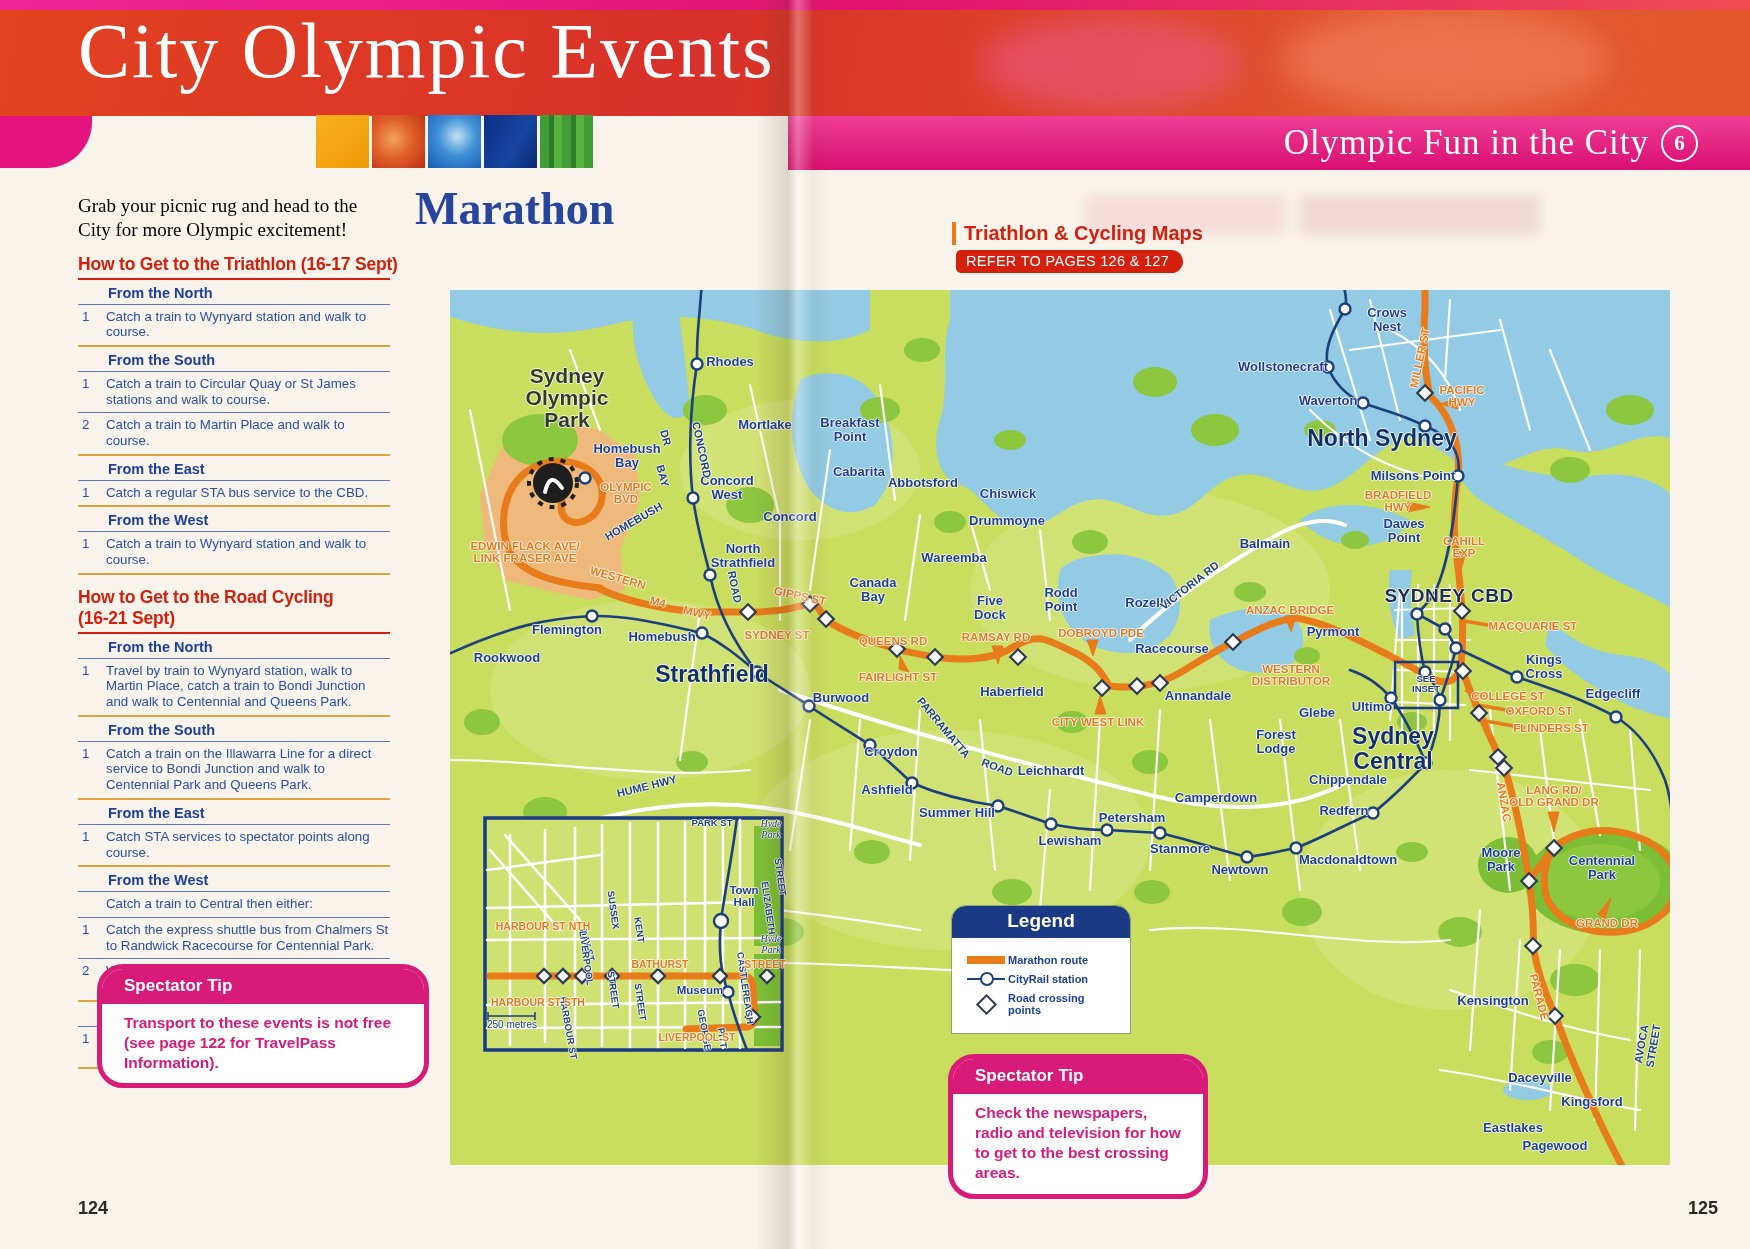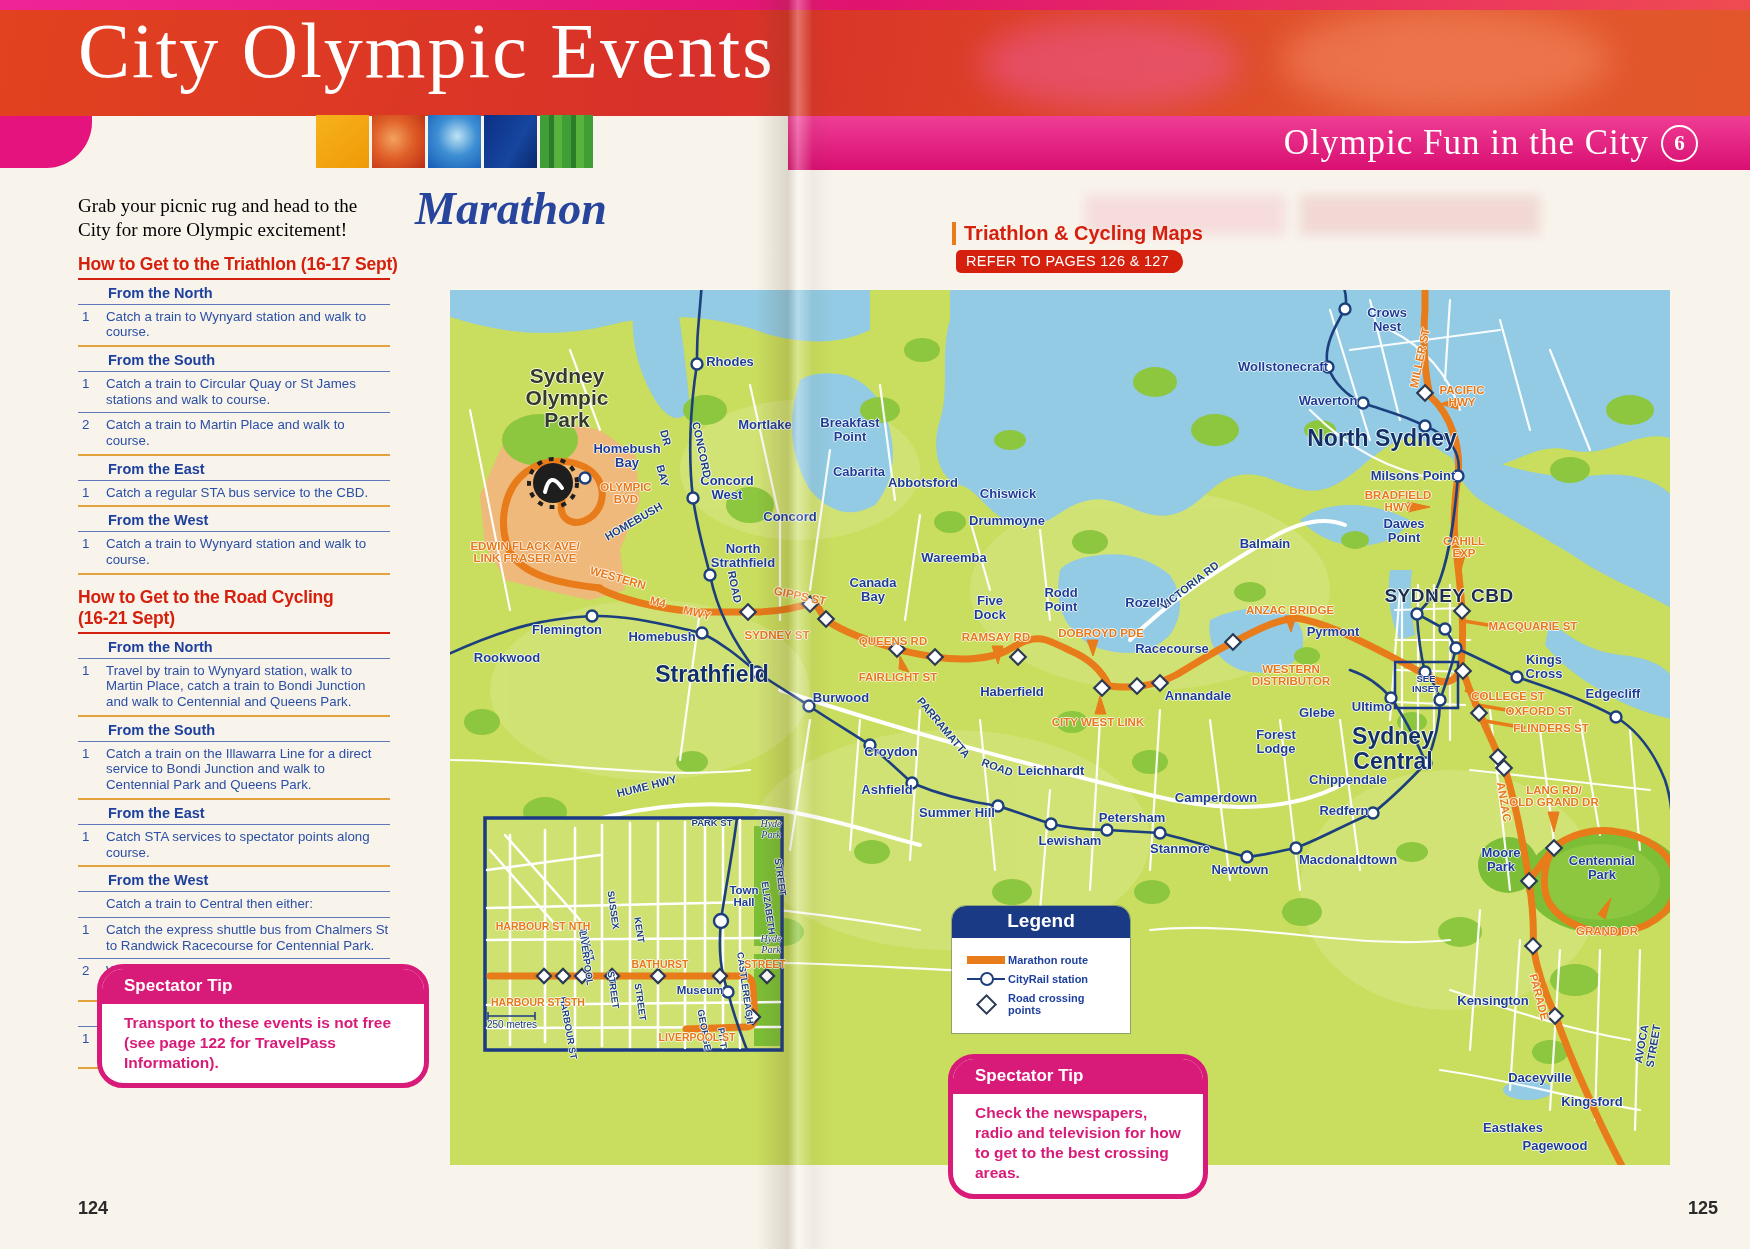--- a/index.html
+++ b/index.html
@@ -45,21 +45,21 @@
   .num{width:20px;flex:none;padding-left:4px;}
   .txt{flex:1;padding-left:4px;}
   
   .tip{position:absolute;border:5px solid #d81b78;border-radius:26px;background:#fff;overflow:hidden;}
   .tip-head{background:#d81b78;color:#fff;font-weight:bold;font-size:17px;padding:7px 0 8px 22px;}
   .tip-body{color:#d81b78;font-weight:bold;font-size:15.5px;line-height:1.3;padding:9px 16px 10px 22px;}
   #tip-left{left:97px;top:964px;width:322px;}
   #tip-right{left:948px;top:1054px;width:250px;}
   
   .marathon{position:absolute;left:415px;top:182px;margin:0;color:#27459c;
-         font-family:"Liberation Serif",serif;font-weight:bold;font-size:46px;font-style:italic;}
+         font-family:"Liberation Serif",serif;font-weight:bold;font-size:46px;}
   .maps-note{position:absolute;left:952px;top:222px;}
   .maps-note-title{border-left:4px solid #e87b1a;padding-left:8px;color:#d6200e;
          font-weight:bold;font-size:20px;white-space:nowrap;}
   .maps-note-pill{margin-top:5px;margin-left:4px;background:#d6200e;color:#fff;font-size:14.5px;
          padding:3px 14px 4px 10px;border-radius:6px 14px 14px 6px;display:inline-block;letter-spacing:.3px;}
   
   .legend{position:absolute;left:952px;top:906px;width:178px;border-radius:14px 14px 0 0;
          overflow:hidden;box-shadow:0 0 0 1px rgba(27,58,133,.35);}
   .legend-head{background:#1b3a85;color:#fff;font-weight:bold;font-size:19px;text-align:center;
          padding:4px 0 6px 0;border-radius:14px 14px 0 0;}
@@ -575,21 +575,21 @@
 HWY</span>
         <span class="ml ml-ro" style="left: 1014px; top: 257px; transform: translate(-50%, -50%);">CAHILL
 EXP</span>
         <span class="ml ml-ro" style="left: 1083px; top: 336px; transform: translate(-50%, -50%);">MACQUARIE ST</span>
         <span class="ml ml-ro" style="left: 1058px; top: 406px; transform: translate(-50%, -50%);">COLLEGE ST</span>
         <span class="ml ml-ro" style="left: 1089px; top: 421px; transform: translate(-50%, -50%);">OXFORD ST</span>
         <span class="ml ml-ro" style="left: 1101px; top: 438px; transform: translate(-50%, -50%);">FLINDERS ST</span>
         <span class="ml ml-ro" style="left: 1054px; top: 512px; transform: translate(-50%, -50%) rotate(80deg);">ANZAC</span>
         <span class="ml ml-ro" style="left: 1104px; top: 506px; transform: translate(-50%, -50%);">LANG RD/
 OLD GRAND DR</span>
-        <span class="ml ml-ro" style="left: 1157px; top: 633px; transform: translate(-50%, -50%); margin-top: 8px;">GRAND DR</span>
+        <span class="ml ml-ro" style="left: 1157px; top: 633px; transform: translate(-50%, -50%);">GRAND DR</span>
         <span class="ml ml-ro" style="left: 1089px; top: 707px; transform: translate(-50%, -50%) rotate(75deg);">PARADE</span>
         <span class="ml ml-rn" style="left: 215px; top: 148px; transform: translate(-50%, -50%) rotate(75deg);">DR</span>
         <span class="ml ml-rn" style="left: 212px; top: 186px; transform: translate(-50%, -50%) rotate(75deg);">BAY</span>
         <span class="ml ml-rn" style="left: 184px; top: 232px; transform: translate(-50%, -50%) rotate(-30deg);">HOMEBUSH</span>
         <span class="ml ml-rn" style="left: 251px; top: 160px; transform: translate(-50%, -50%) rotate(78deg);">CONCORD</span>
         <span class="ml ml-rn" style="left: 284px; top: 297px; transform: translate(-50%, -50%) rotate(78deg);">ROAD</span>
         <span class="ml ml-rn" style="left: 740px; top: 296px; transform: translate(-50%, -50%) rotate(-38deg);">VICTORIA RD</span>
         <span class="ml ml-rn" style="left: 493px; top: 438px; transform: translate(-50%, -50%) rotate(50deg);">PARRAMATTA</span>
         <span class="ml ml-rn" style="left: 547px; top: 478px; transform: translate(-50%, -50%) rotate(20deg);">ROAD</span>
         <span class="ml ml-rn" style="left: 197px; top: 497px; transform: translate(-50%, -50%) rotate(-14deg);">HUME  HWY</span>

